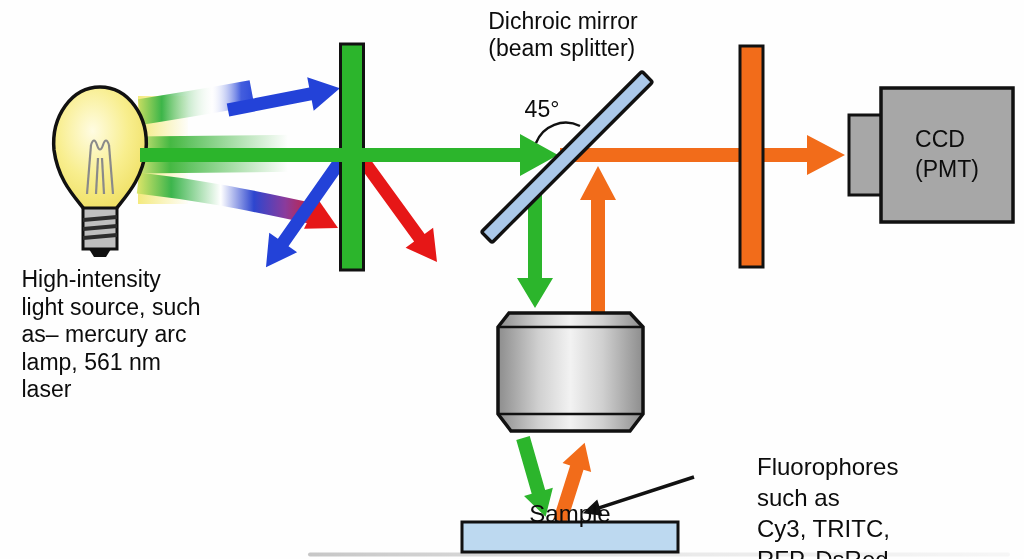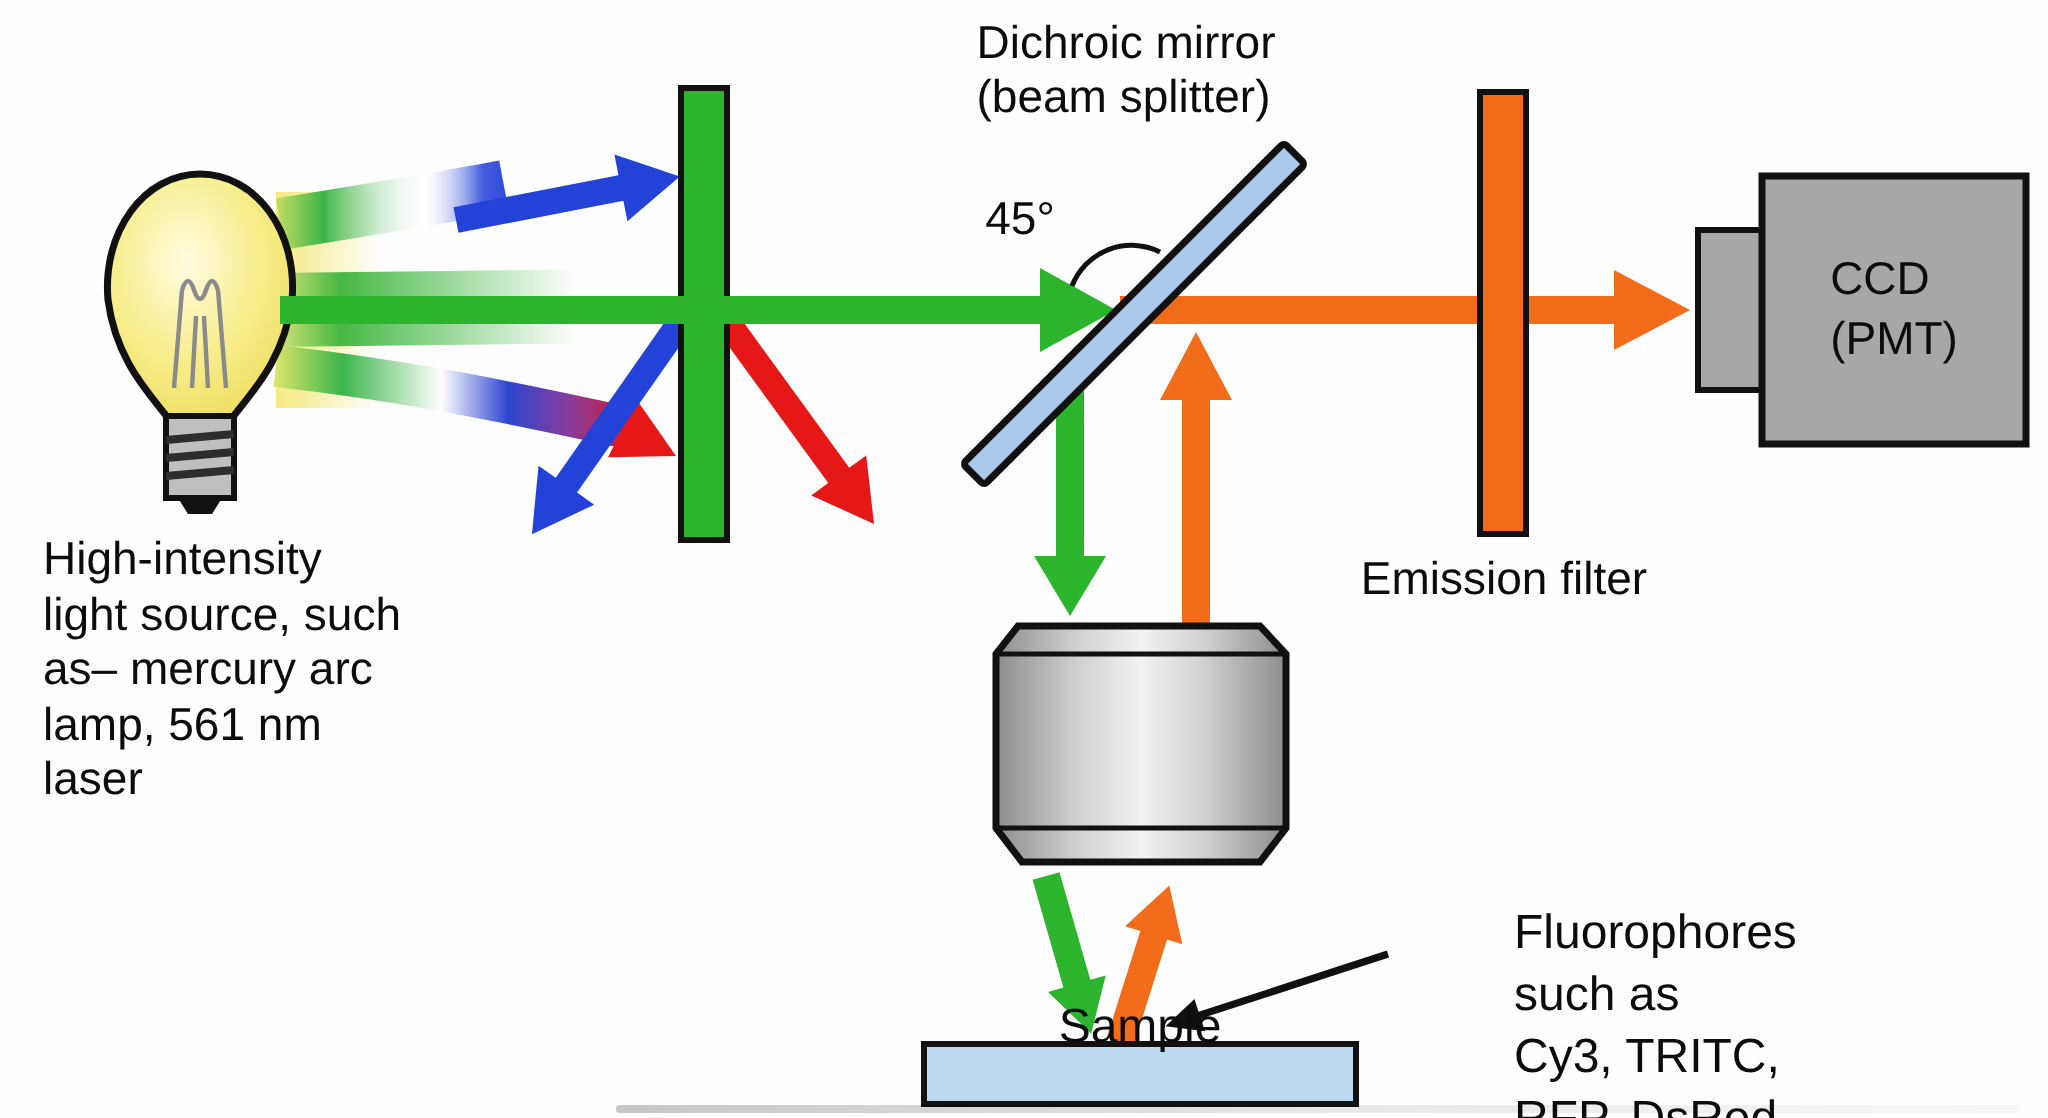--- a/index.html
+++ b/index.html
@@ -4,21 +4,21 @@
 <style>
   html,body{margin:0;padding:0;background:#ffffff;}
   .stage{position:relative;width:1024px;height:559px;overflow:hidden;background:#fefefe;
          font-family:"Liberation Sans",sans-serif;}
   .stage svg{position:absolute;left:0;top:0;}
   .lbl{position:absolute;transform:translateX(-50%);white-space:pre-line;
        color:#0c0c0c;font-size:23px;line-height:27px;font-weight:400;}
   .lbl-light{left:111px;top:266px;line-height:27.5px;}
   .lbl-bandpass{left:351px;top:279px;line-height:28px;}
   .lbl-dichroic{left:563px;top:8px;}
-  .lbl-angle{left:510px;top:96px;}
+  .lbl-angle{left:542px;top:96px;}
   .lbl-emission{left:752px;top:276px;}
   .lbl-detector{left:947px;top:124px;line-height:30px;}
   .lbl-objective{left:744px;top:354px;}
   .lbl-fluoro{left:846px;top:451px;font-size:24px;line-height:31px;}
   .lbl-sample{left:570px;top:500px;font-size:24px;}
 </style>
 </head>
 <body>
 
 <div class="stage">
@@ -158,20 +158,19 @@
   </svg>
 
   <div class="lbl lbl-light">High-intensity
 light source, such
 as– mercury arc
 lamp, 561 nm
 laser</div>
   <div class="lbl lbl-dichroic">Dichroic mirror
 (beam splitter)</div>
   <div class="lbl lbl-angle">45°</div>
-  <div class="lbl lbl-emission">Emission filter</div>
   <div class="lbl lbl-detector">CCD
 (PMT)</div>
   <div class="lbl lbl-fluoro">Fluorophores such as
 Cy3, TRITC, RFP, DsRed,
 Phycoerythrin</div>
   <div class="lbl lbl-sample">Sample</div>
 </div>
 
 </body></html>

